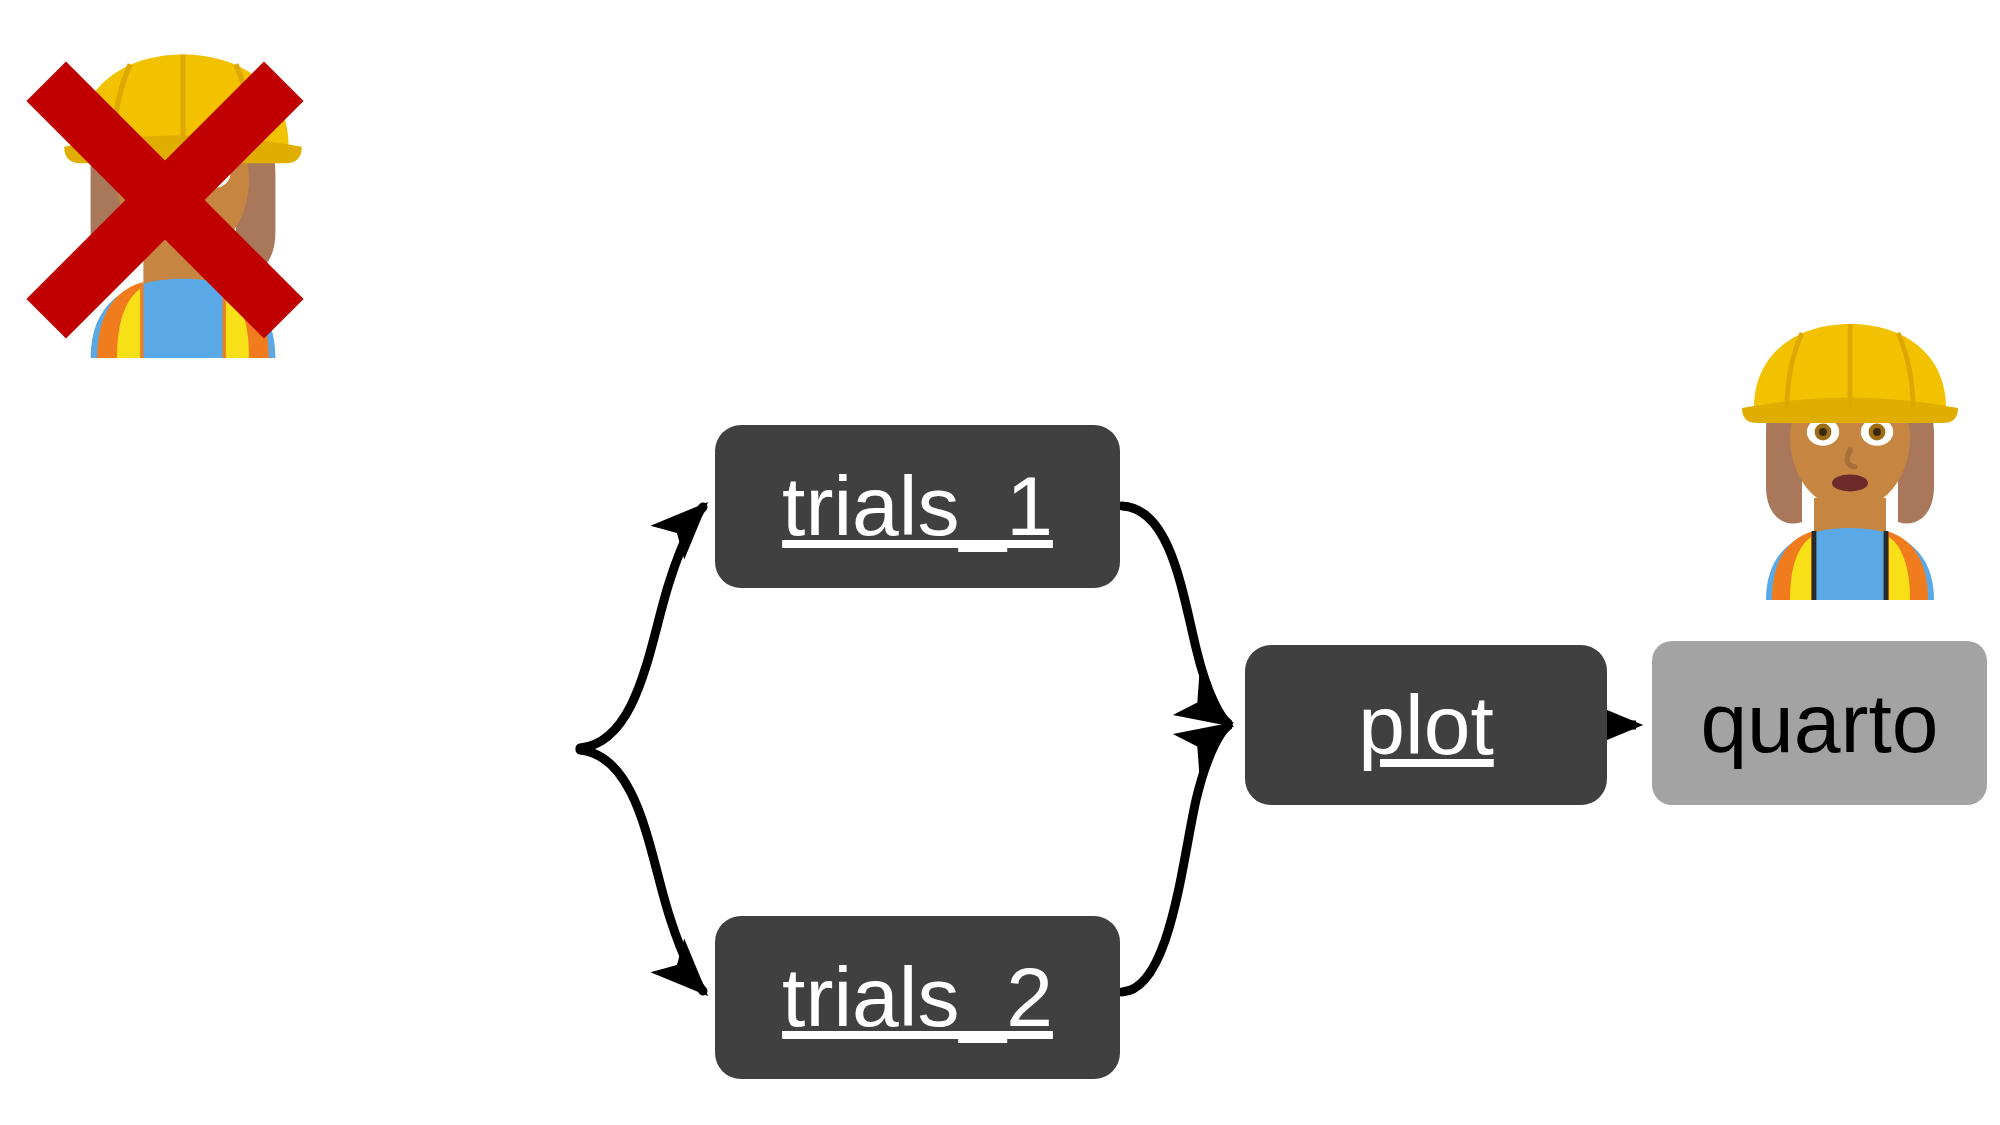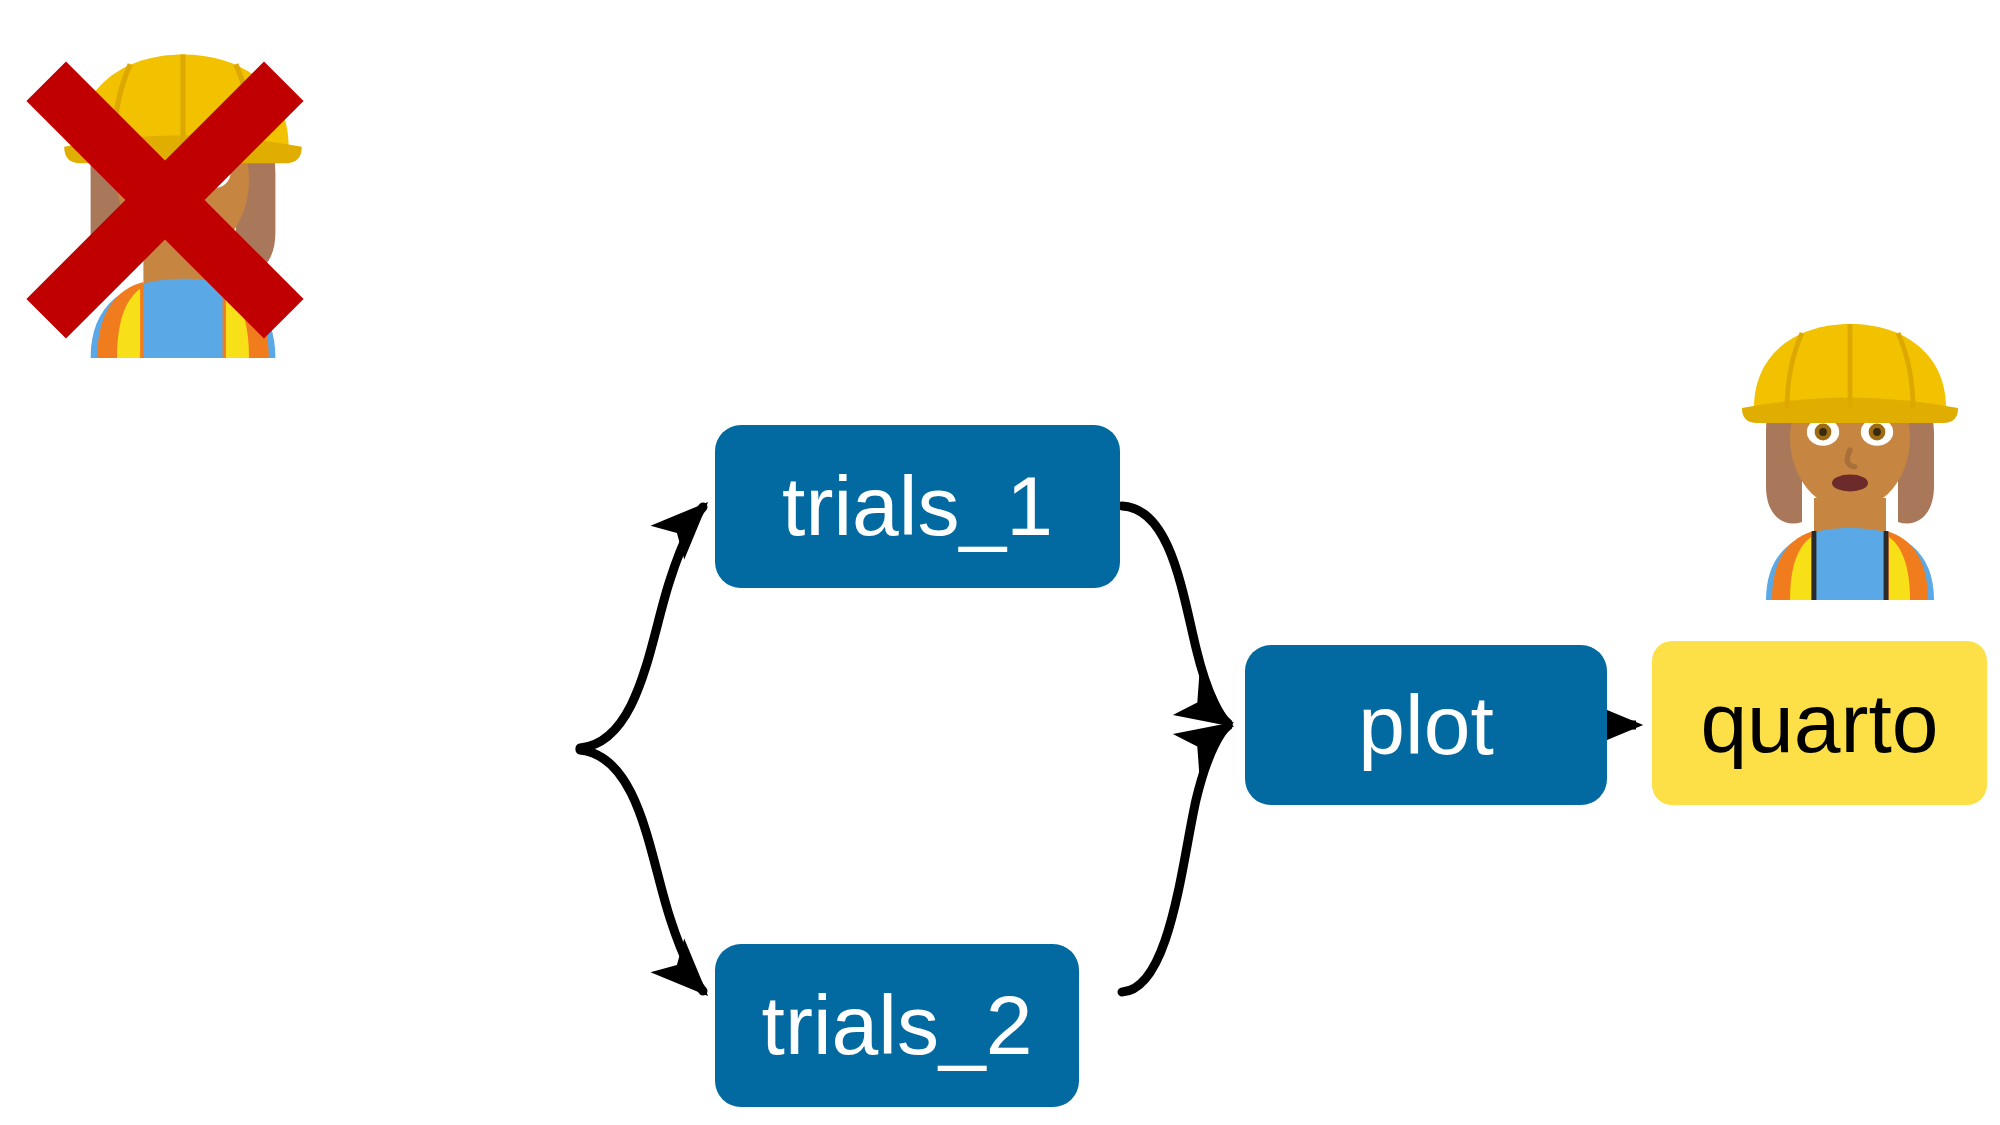--- a/index.html
+++ b/index.html
@@ -38,38 +38,39 @@
     border-radius: 26px;
     box-sizing: border-box;
     line-height: 1;
     white-space: nowrap;
   }
   .node-label {
     display: block;
     line-height: 1.05;
   }
   .node.target {
-    background: #0369a1;
+    background: #404040;
     color: #ffffff;
+    text-decoration: underline;
   }
   .node.report {
-    background: #fde047;
+    background: #a3a3a3;
     color: #000000;
   }
 
   #node-hazard-ratios {
     left: 40px;  top: 652px;  width: 538px; height: 193px;
     font-size: 84px;
   }
   #node-trials-1 {
     left: 715px; top: 425px;  width: 405px; height: 163px;
     font-size: 84px;
   }
   #node-trials-2 {
-    left: 715px; top: 944px;  width: 364px; height: 163px;
+    left: 715px; top: 916px;  width: 405px; height: 163px;
     font-size: 84px;
   }
   #node-plot {
     left: 1245px; top: 645px; width: 362px; height: 160px;
     font-size: 84px;
   }
   #node-quarto {
     left: 1652px; top: 641px; width: 335px; height: 164px;
     font-size: 84px;
     border-radius: 20px;

